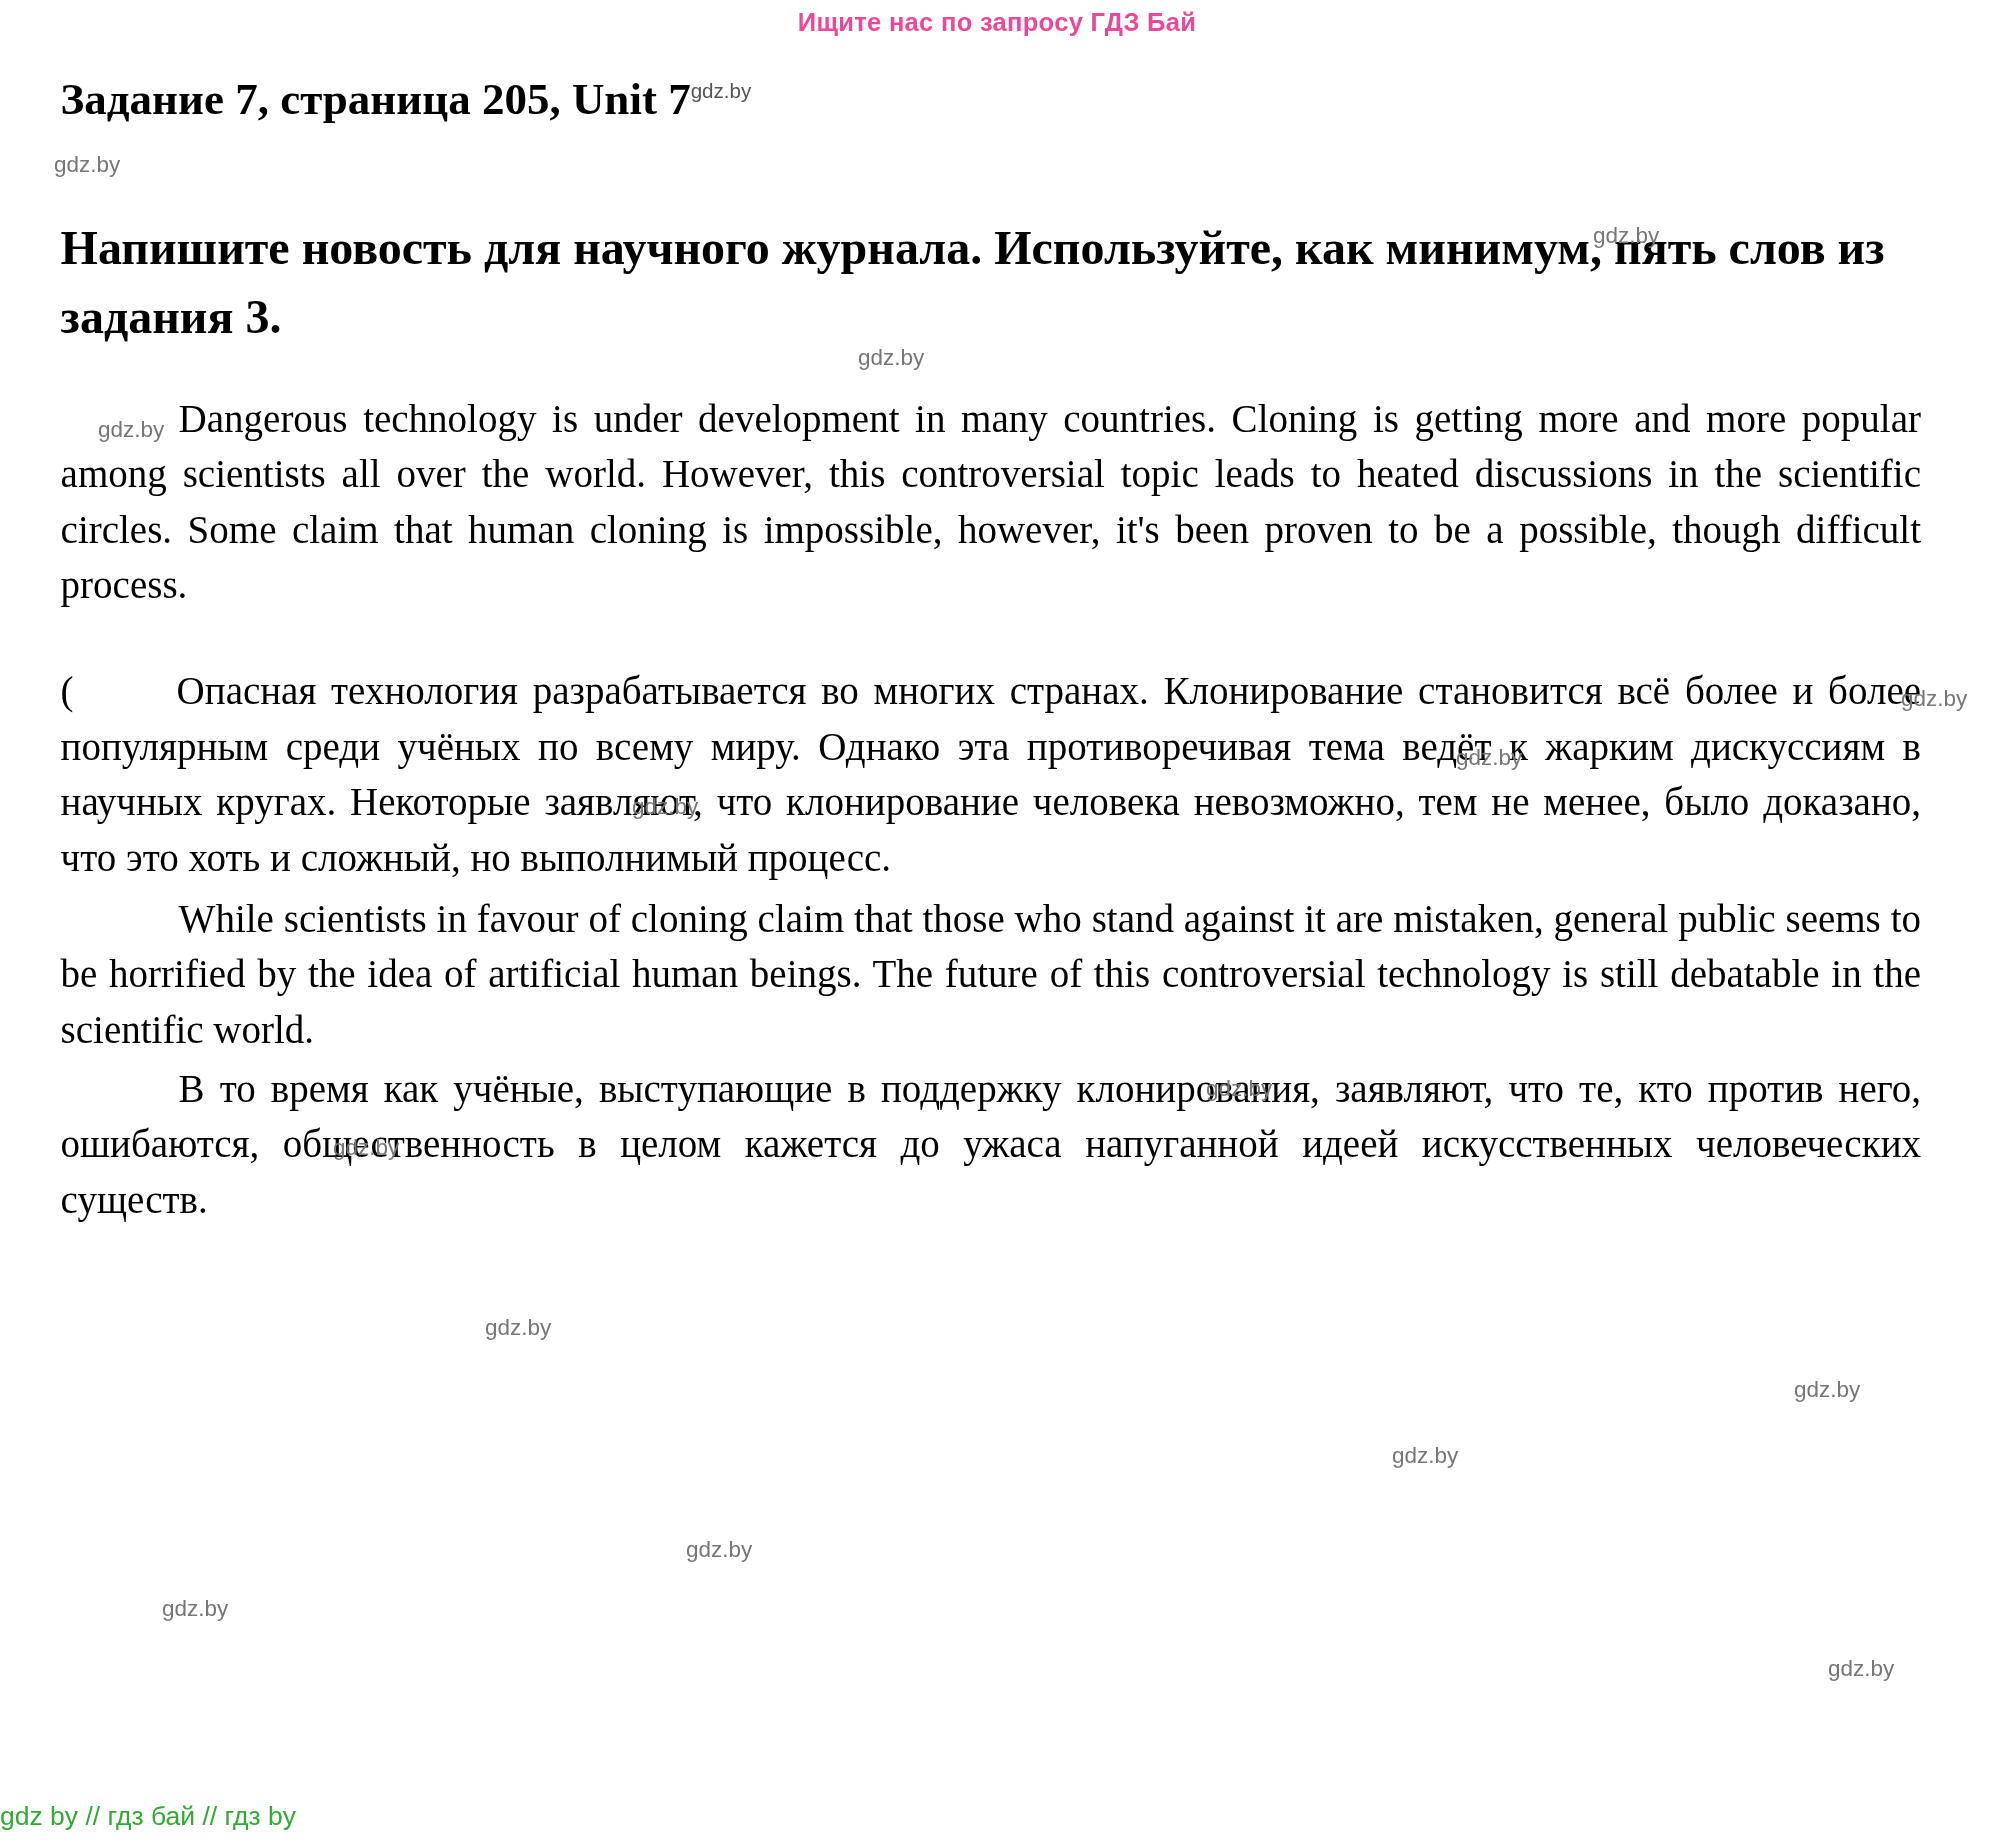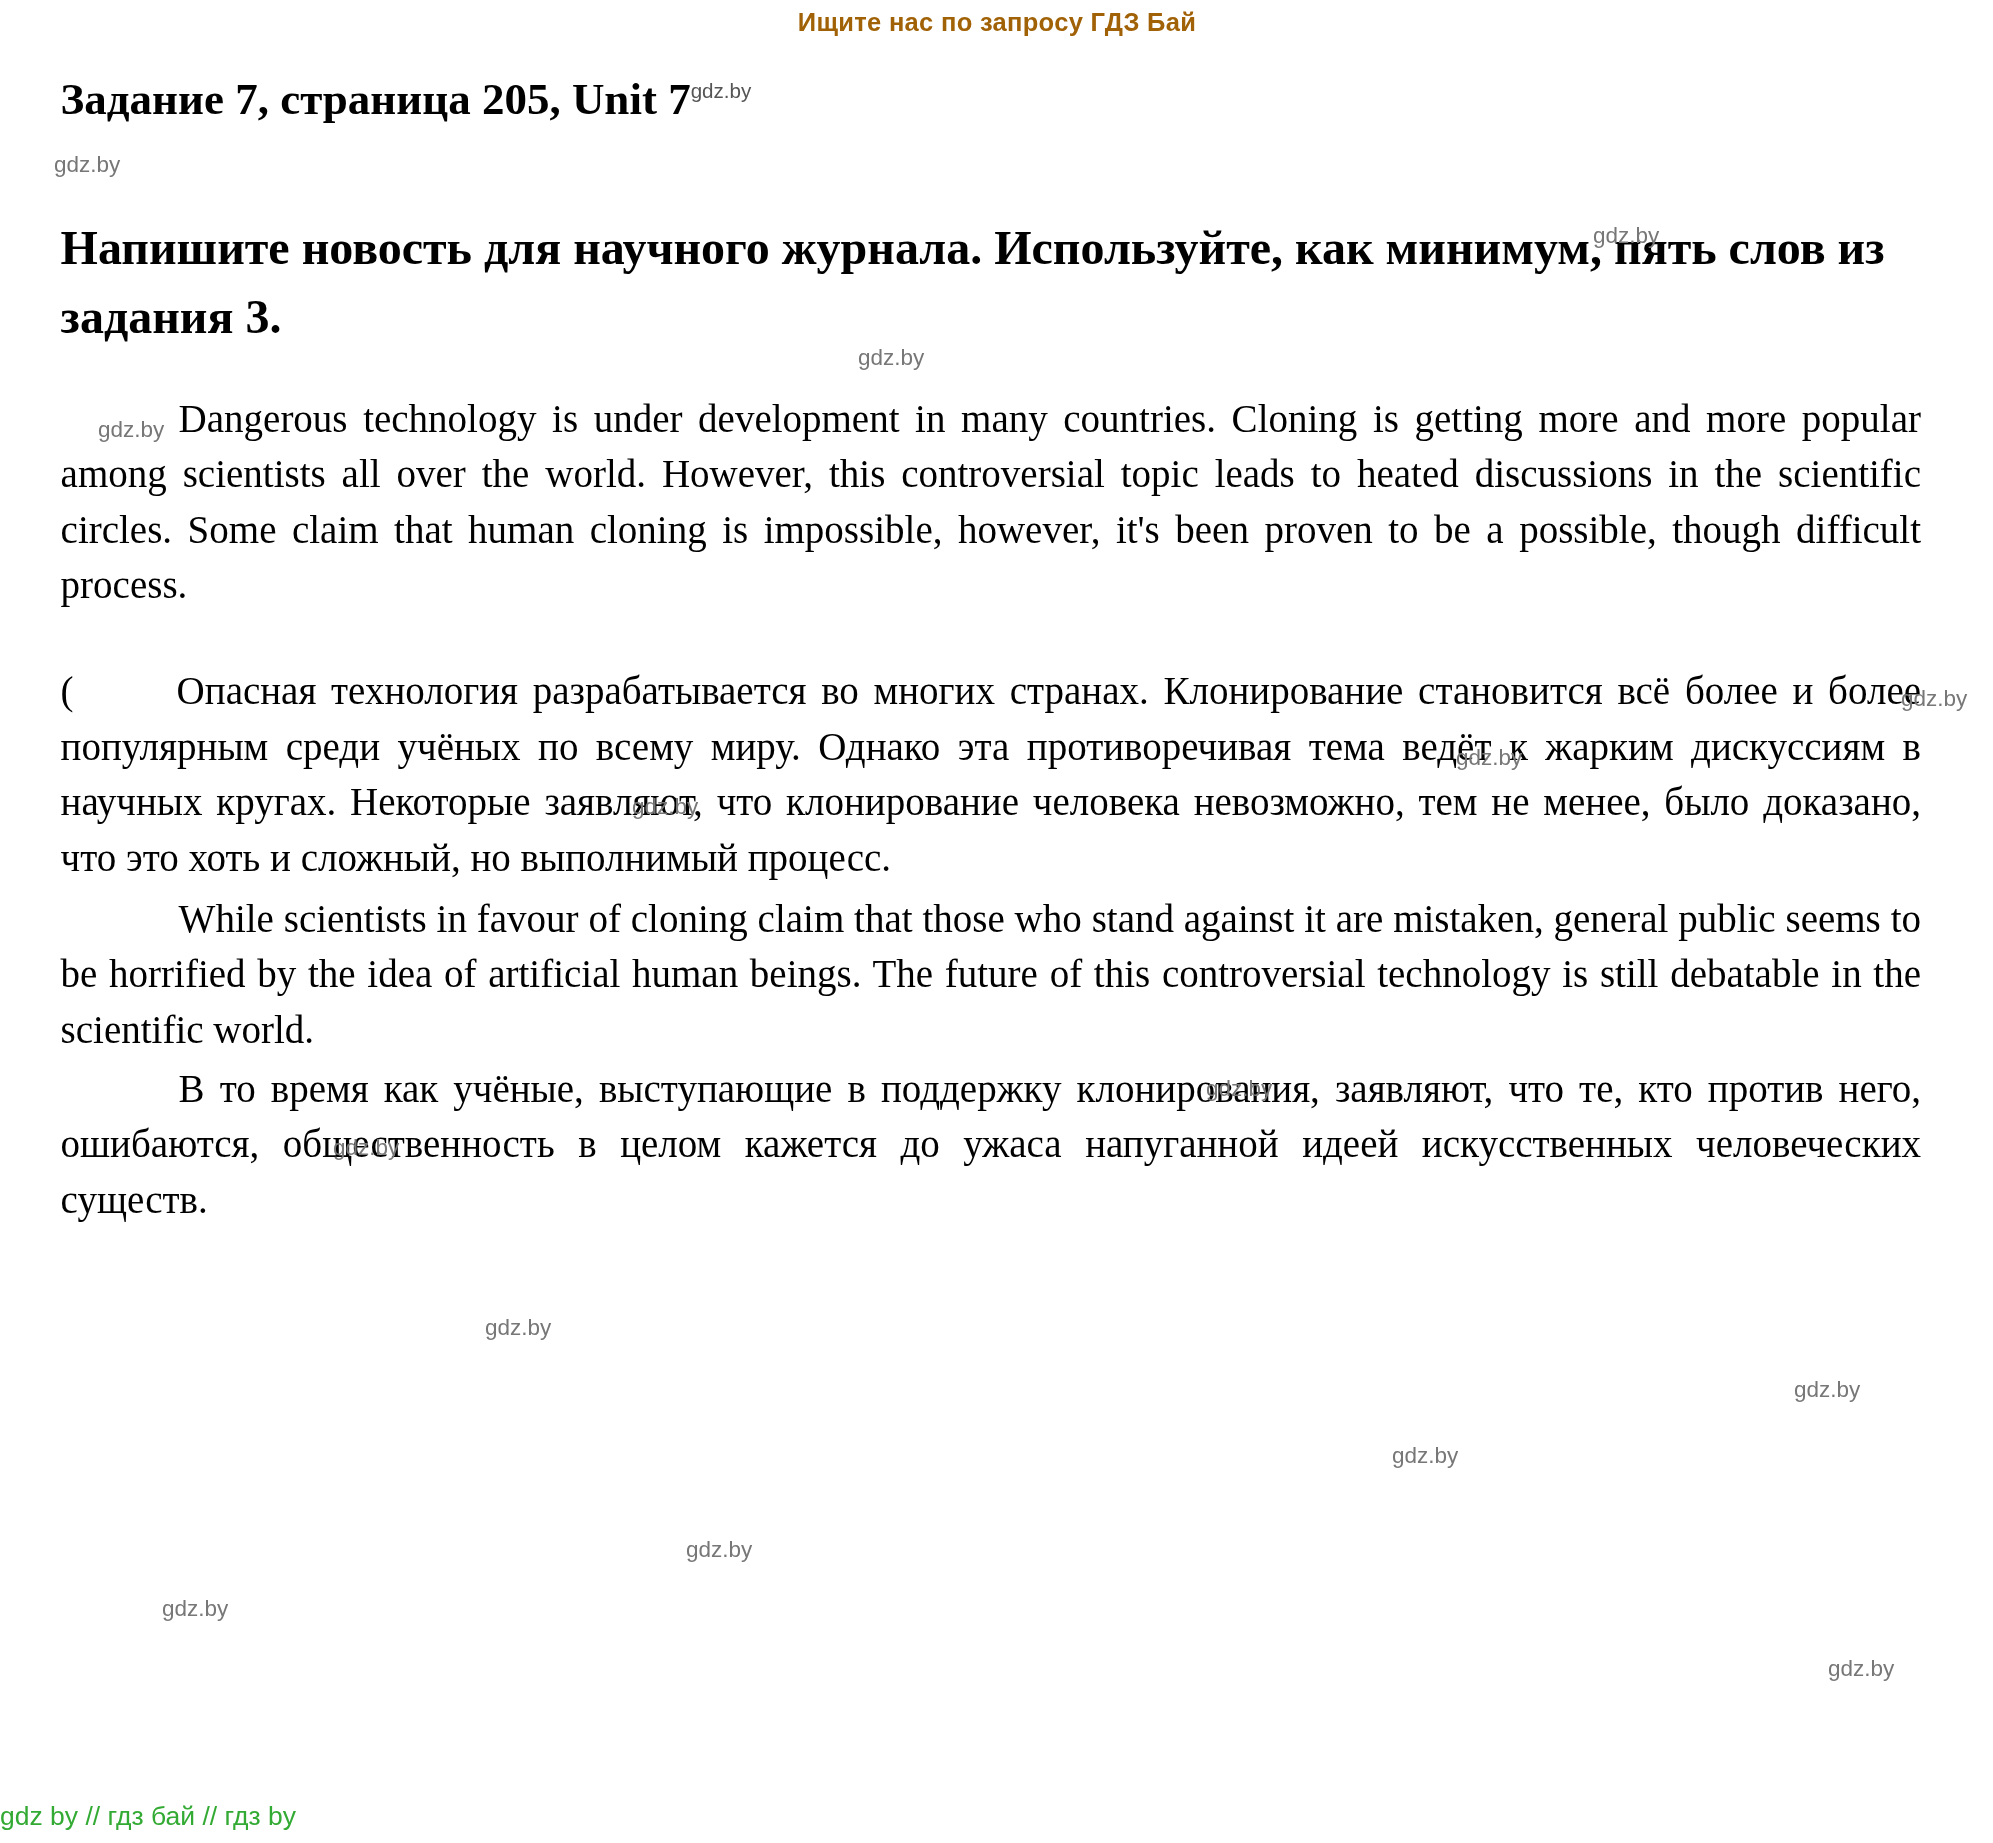--- a/index.html
+++ b/index.html
@@ -17,21 +17,21 @@
   }
   .page {
     position: relative;
     width: 1994px;
     height: 1844px;
     box-sizing: border-box;
     padding: 0 39px;
   }
   .top-banner {
     text-align: center;
-    color: #a16207;
+    color: #ec4899;
     font-family: "Liberation Sans", sans-serif;
     font-weight: bold;
     font-size: 25.5px;
     padding-top: 7.8px;
     letter-spacing: 0.3px;
   }
   .title {
     margin-top: 36px;
     margin-left: 21.6px;
     font-size: 45px;

